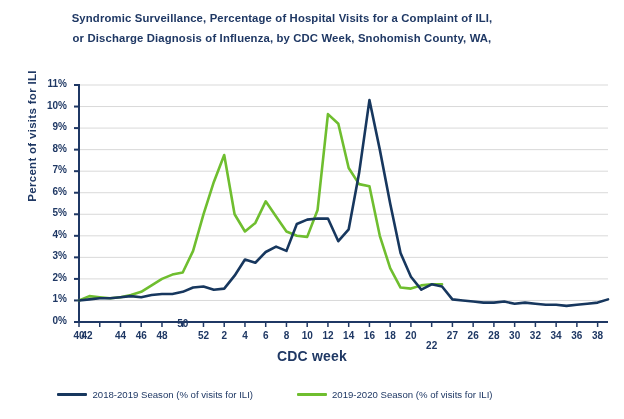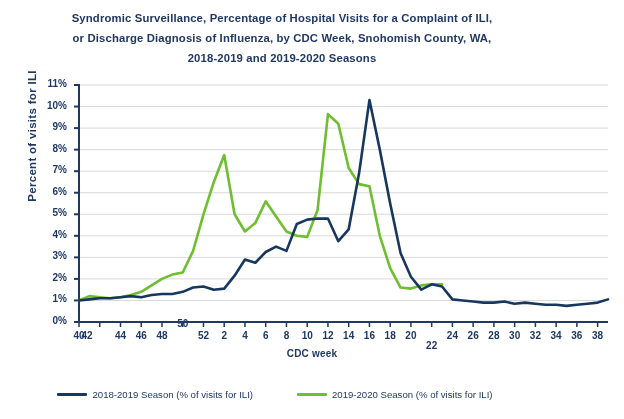--- a/index.html
+++ b/index.html
@@ -45,21 +45,21 @@
     font-weight: bold;
     color: #1F3864;
     letter-spacing: 0.3px;
   }
   .xlabel {
     position: absolute;
     left: 0;
     top: 348px;
     width: 624px;
     text-align: center;
-    font-size: 10px;
+    font-size: 14px;
     font-weight: bold;
     color: #1F3864;
     letter-spacing: 0.2px;
   }
   .ytick {
     position: absolute;
     width: 40px;
     text-align: right;
     font-size: 10px;
     color: #1F3864;
@@ -98,21 +98,20 @@
   svg { position: absolute; top: 0; left: 0; }
 </style>
 </head>
 <body>
 
 <div id="chart-root">
 
   <div class="title-block">
     <span class="title-line">Syndromic  Surveillance, Percentage of Hospital Visits for a Complaint of ILI,</span>
     <span class="title-line">or Discharge  Diagnosis of Influenza, by CDC Week, Snohomish County, WA,</span>
-    <span class="title-line">2018-2019  and 2019-2020  Seasons</span>
   </div>
 
   <div class="ylabel">Percent of visits for ILI</div>
   <div class="xlabel">CDC week</div>
 
   <div id="ytick-layer">
       <div class="ytick" style="left: 27px; top: 315px;">0%</div>
       <div class="ytick" style="left: 27px; top: 293.455px;">1%</div>
       <div class="ytick" style="left: 27px; top: 271.909px;">2%</div>
       <div class="ytick" style="left: 27px; top: 250.364px;">3%</div>
@@ -137,21 +136,21 @@
       <div class="xtick" style="left: 232.961px; top: 330px;">4</div>
       <div class="xtick" style="left: 253.706px; top: 330px;">6</div>
       <div class="xtick" style="left: 274.451px; top: 330px;">8</div>
       <div class="xtick" style="left: 295.196px; top: 330px;">10</div>
       <div class="xtick" style="left: 315.941px; top: 330px;">12</div>
       <div class="xtick" style="left: 336.686px; top: 330px;">14</div>
       <div class="xtick" style="left: 357.431px; top: 330px;">16</div>
       <div class="xtick" style="left: 378.176px; top: 330px;">18</div>
       <div class="xtick" style="left: 398.922px; top: 330px;">20</div>
       <div class="xtick" style="left: 419.667px; top: 340px;">22</div>
-      <div class="xtick" style="left: 440.412px; top: 330px;">24</div>
+      <div class="xtick" style="left: 440.412px; top: 330px;">27</div>
       <div class="xtick" style="left: 461.157px; top: 330px;">26</div>
       <div class="xtick" style="left: 481.902px; top: 330px;">28</div>
       <div class="xtick" style="left: 502.647px; top: 330px;">30</div>
       <div class="xtick" style="left: 523.392px; top: 330px;">32</div>
       <div class="xtick" style="left: 544.137px; top: 330px;">34</div>
       <div class="xtick" style="left: 564.882px; top: 330px;">36</div>
       <div class="xtick" style="left: 585.627px; top: 330px;">38</div>
     </div>
 
   <svg id="plot" width="624" height="419">

